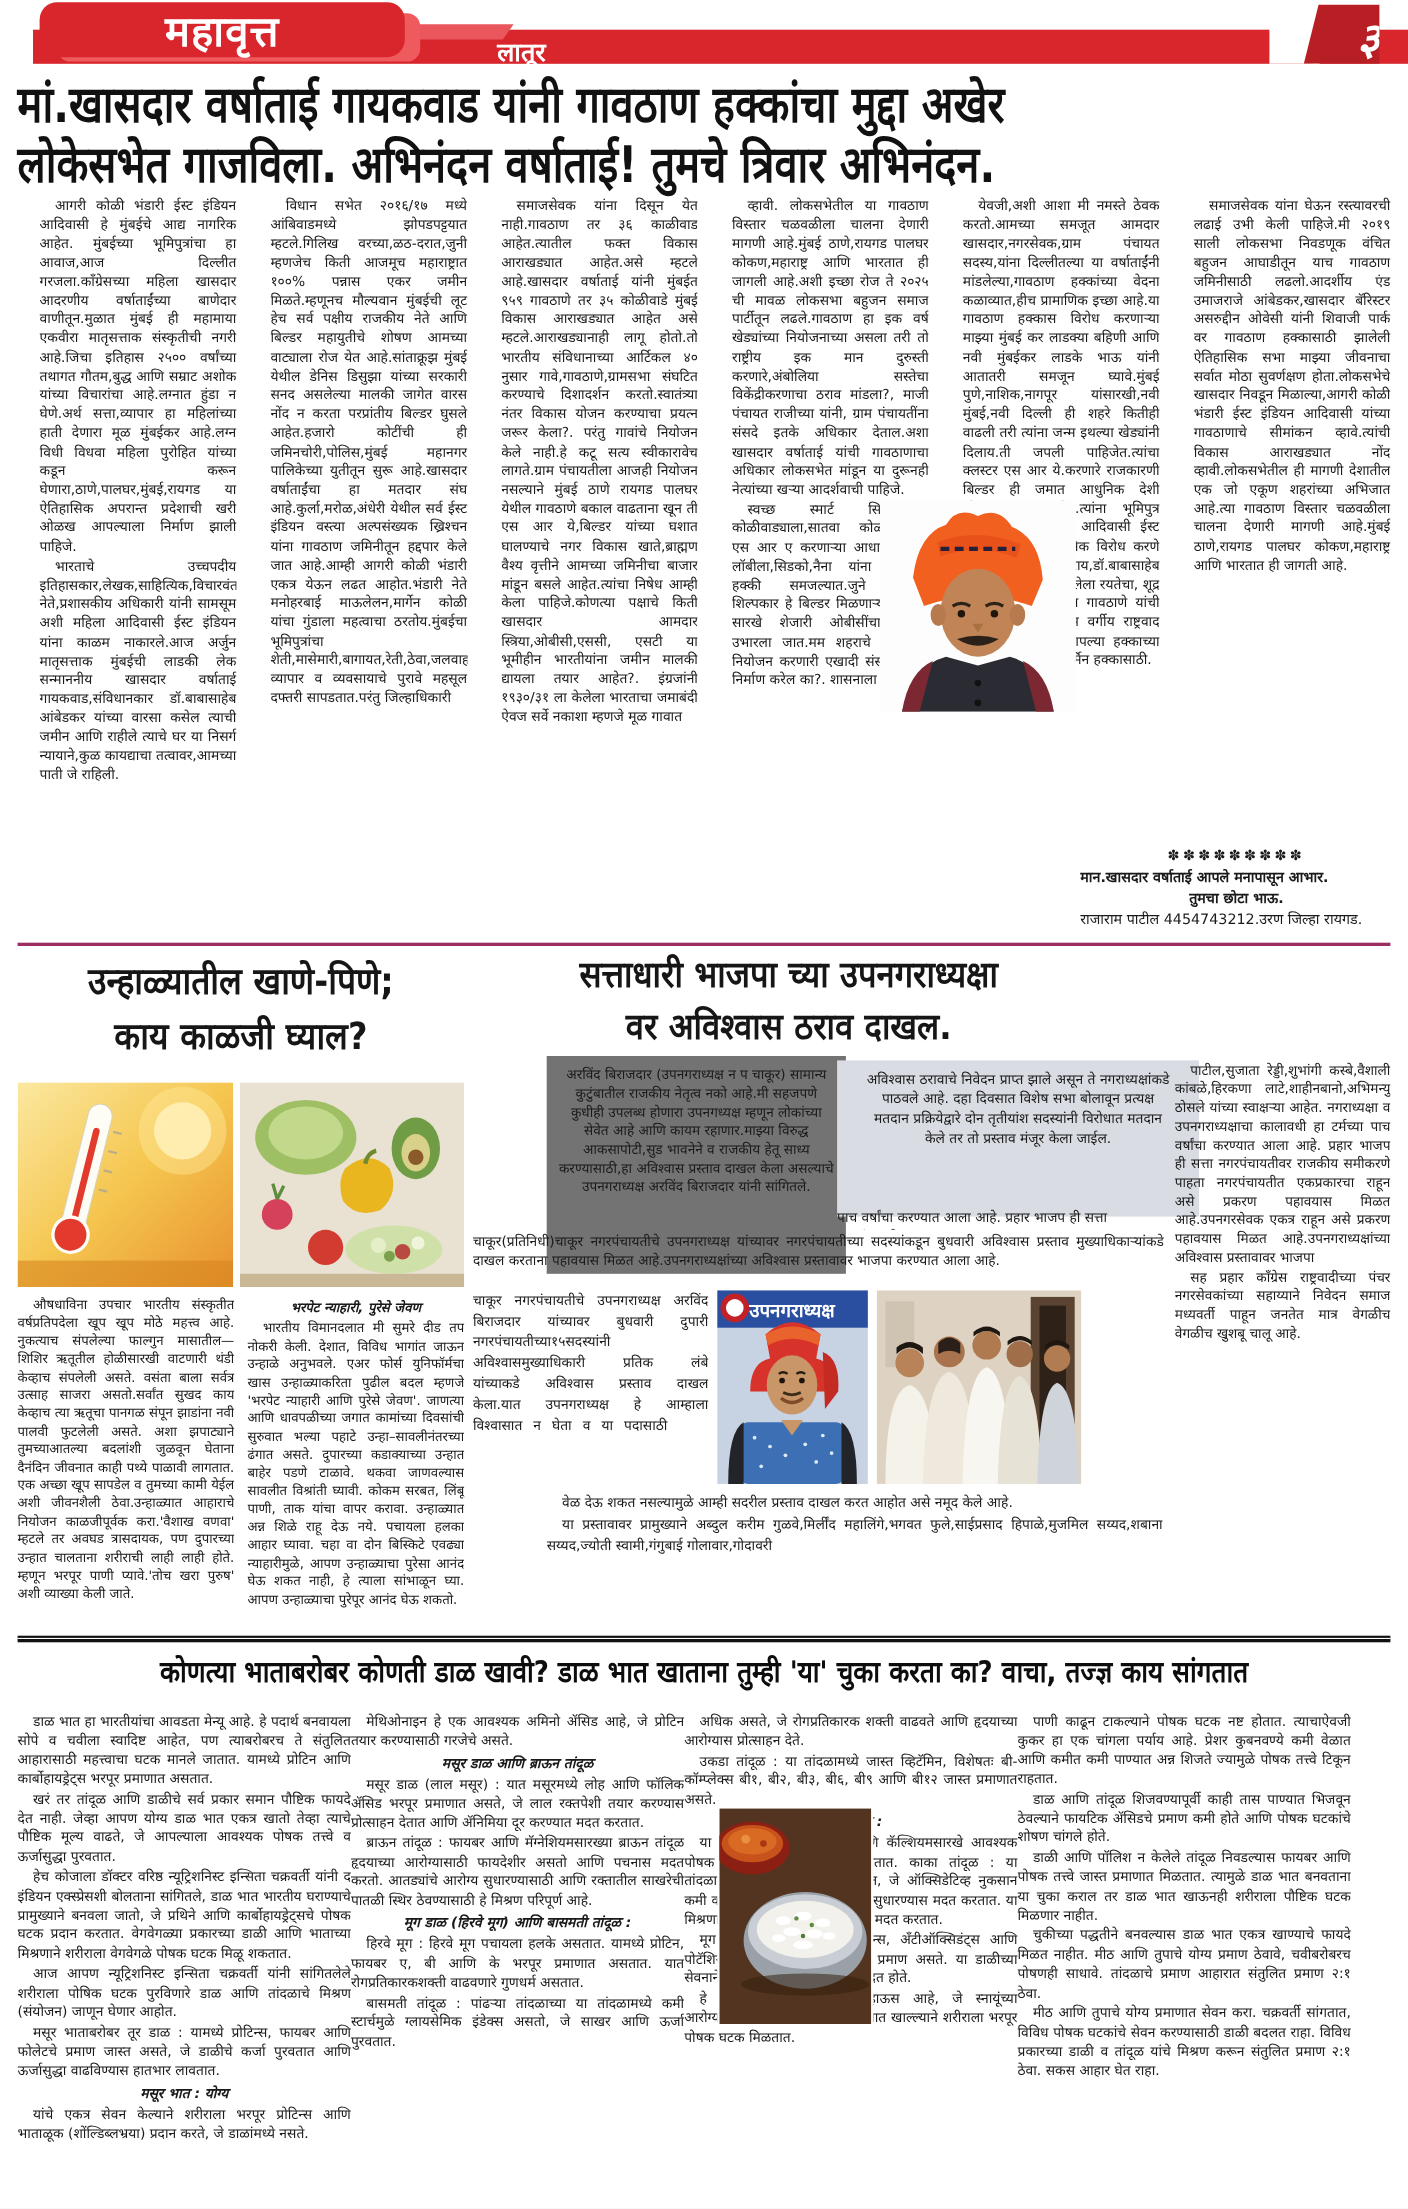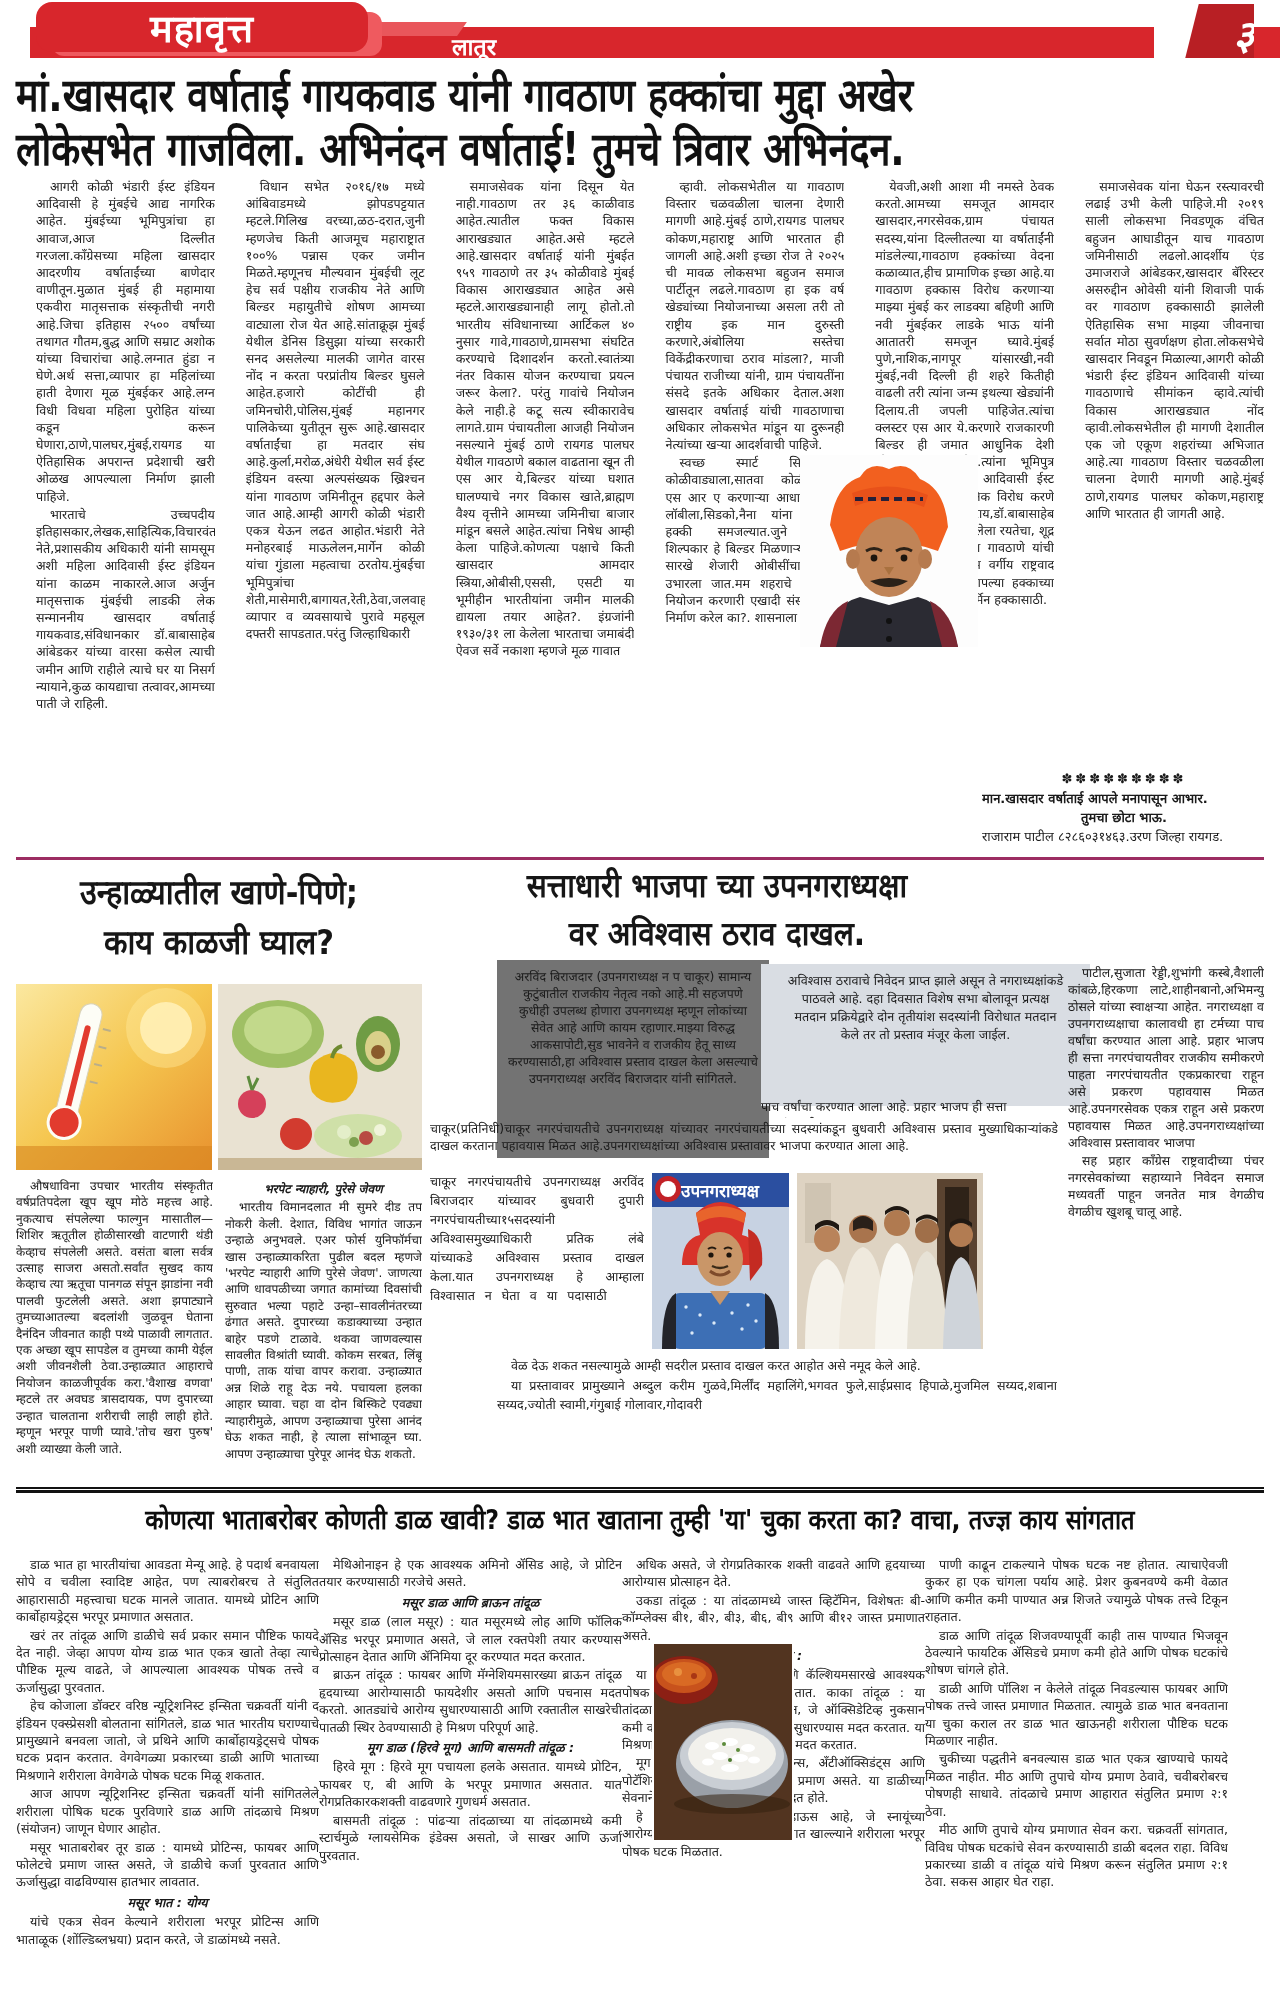--- a/index.html
+++ b/index.html
@@ -131,21 +131,21 @@
       <path d="M158 192 Q152 156 130 146 L142 192 Z" fill="#7c2833"></path>
       <circle cx="89" cy="166" r="3" fill="#111"></circle>
       <circle cx="89" cy="184" r="3" fill="#111"></circle>
     </svg>
   </div>
 
   <div class="credit-box">
     <div class="blk-s">✽✽✽✽✽✽✽✽✽</div>
     <div style="font-weight:700;">मान.खासदार वर्षाताई आपले मनापासून आभार.</div>
     <div class="blk-c">तुमचा छोटा भाऊ.</div>
-    <div>राजाराम पाटील ८२८६०३१४६३.उरण जिल्हा रायगड.</div>
+    <div>राजाराम पाटील 4454743212.उरण जिल्हा रायगड.</div>
   </div>
 
   <div class="rule-purple"></div>
 
   <div class="food-head fh1">उन्हाळ्यातील खाणे-पिणे;</div>
   <div class="food-head fh2">काय काळजी घ्याल?</div>
 
   <div class="food-imgs">
     <svg width="196" height="186" viewBox="0 0 196 186">
       <defs>

